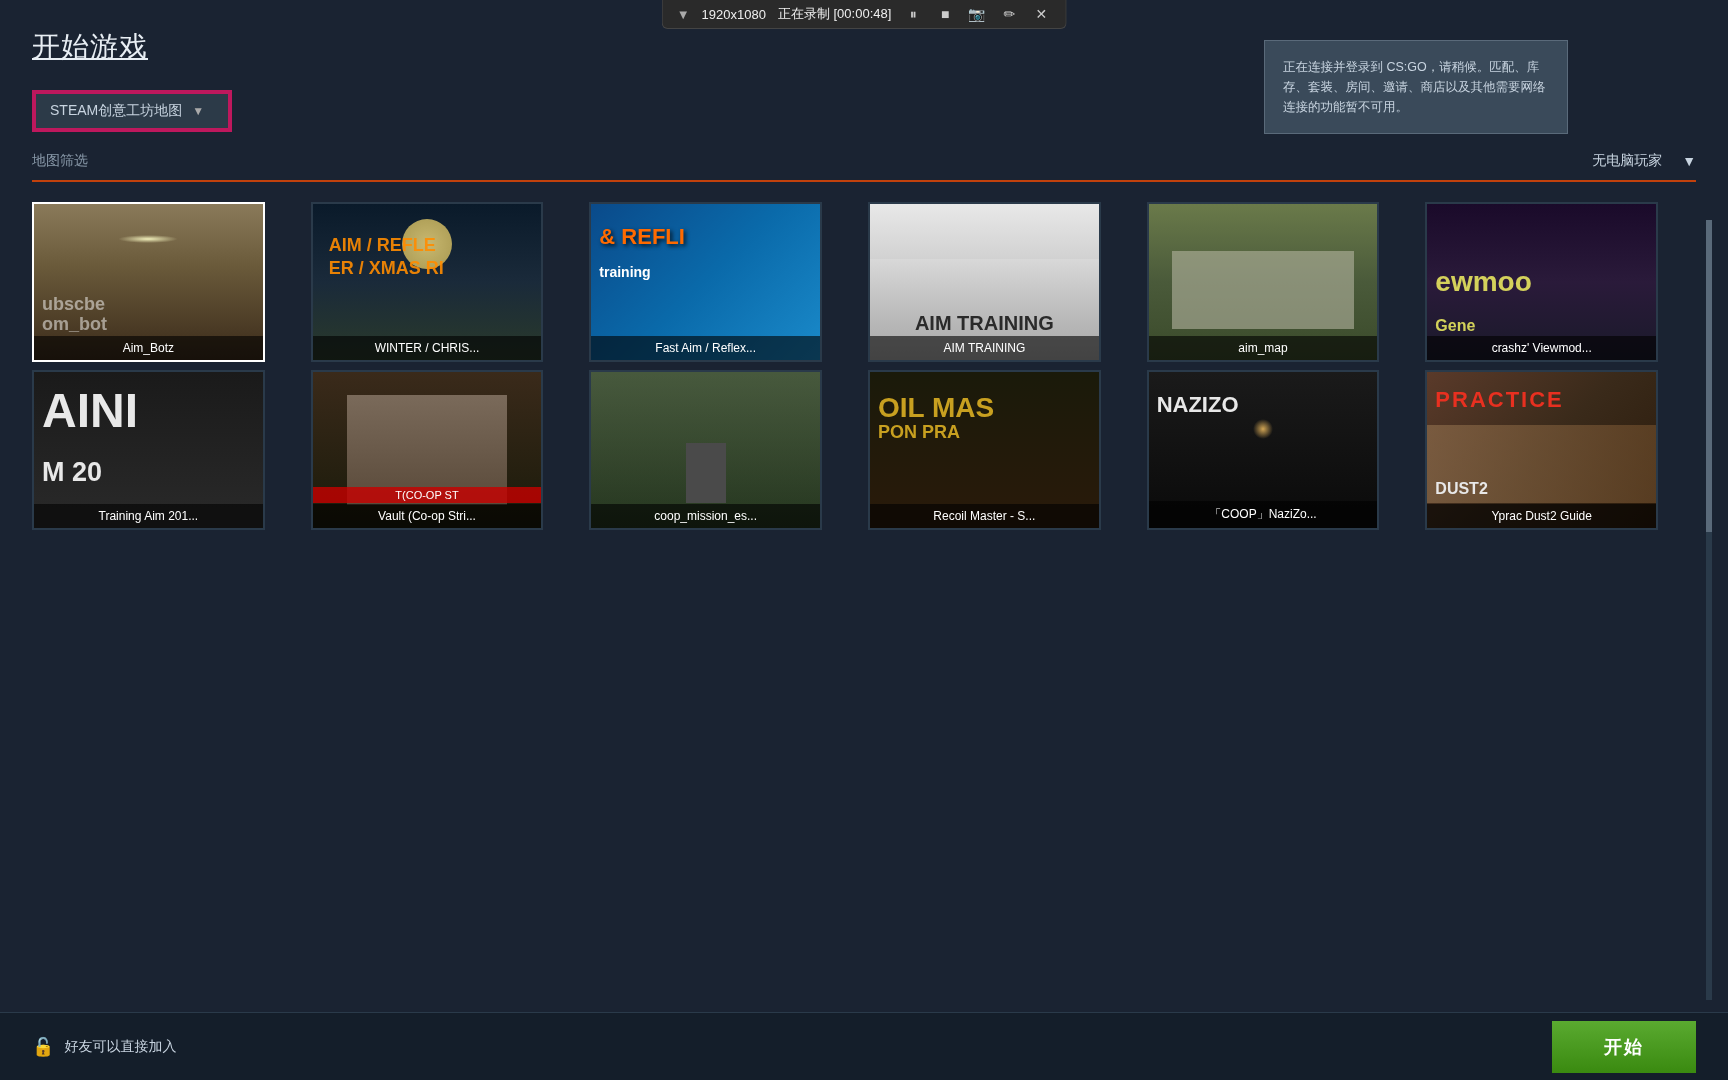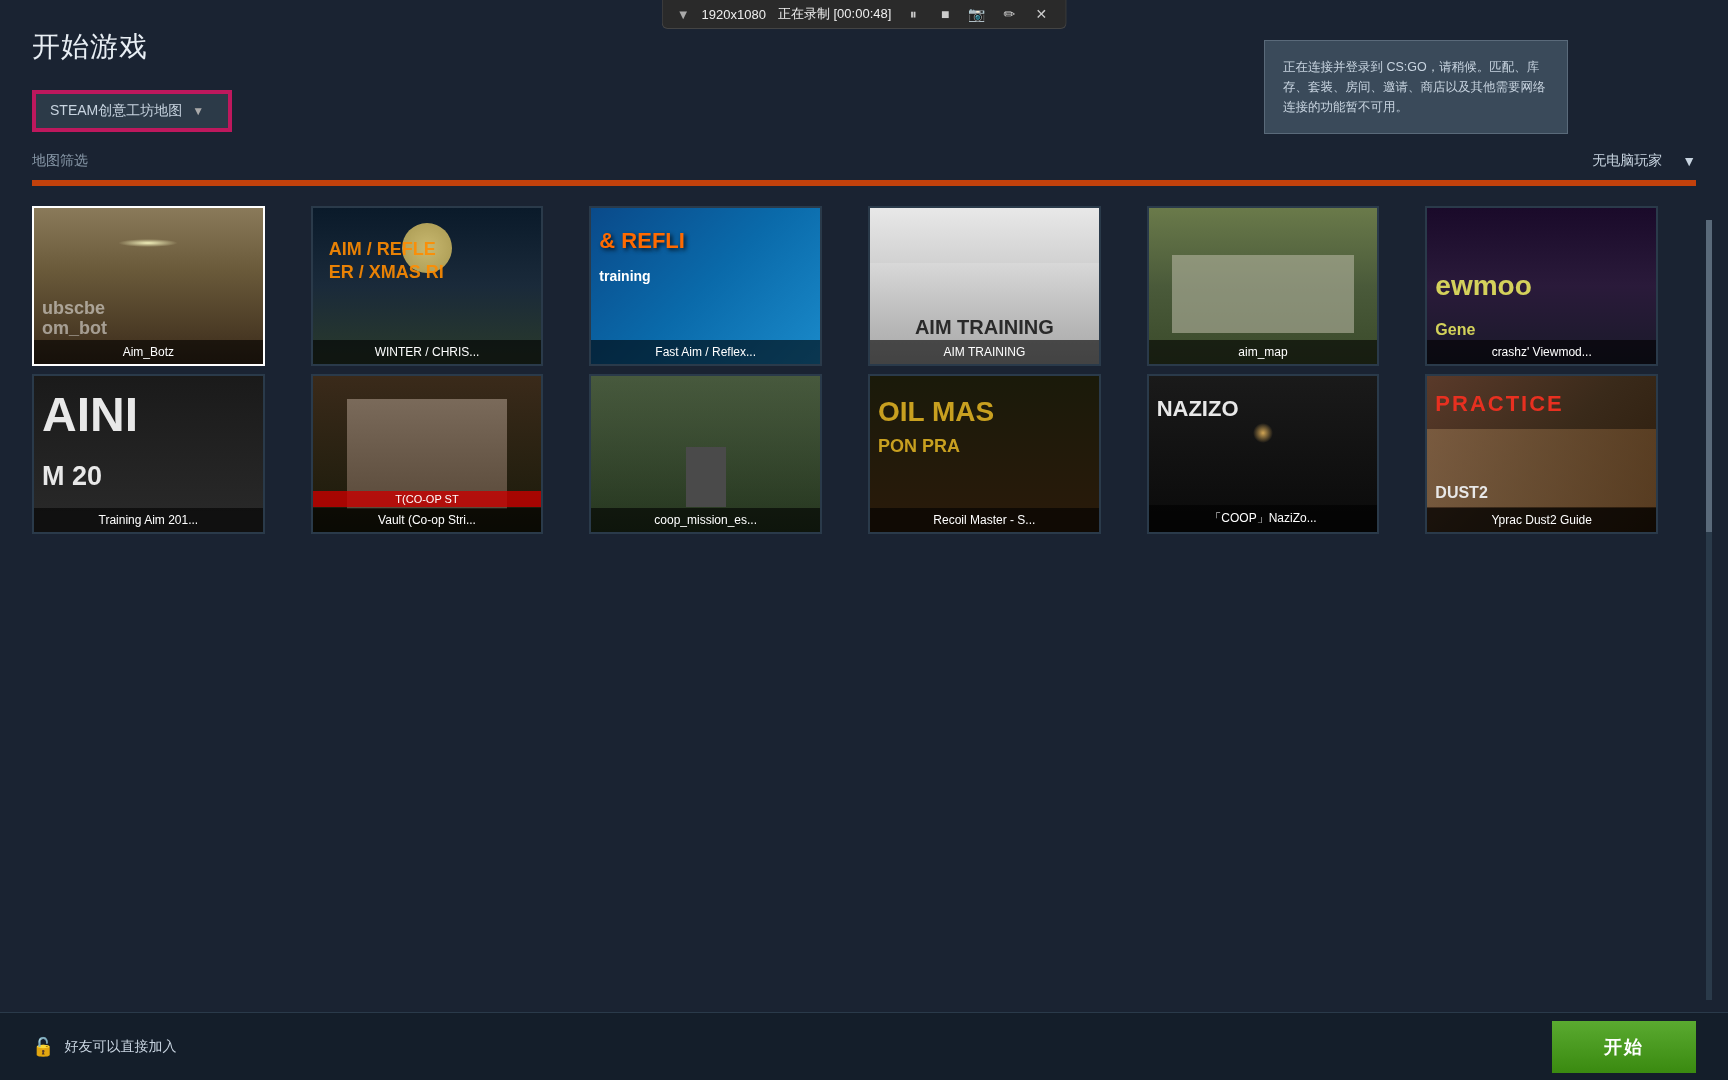--- a/index.html
+++ b/index.html
@@ -66,20 +66,21 @@
       padding: 28px 32px 0 32px;
     }
 
     
     .page-title {
       font-size: 28px;
       font-weight: 300;
       color: #e8eef4;
       margin-bottom: 24px;
       letter-spacing: 1px;
+      text-decoration: underline;
     }
 
     
     .controls-row {
       display: flex;
       align-items: center;
       margin-bottom: 20px;
     }
     .map-type-dropdown {
       background: #2c3a48;
@@ -93,21 +94,21 @@
       cursor: pointer;
       min-width: 200px;
     }
     .map-type-dropdown .chevron { color: #aaa; font-size: 12px; }
 
     
     .filter-row {
       display: flex;
       align-items: center;
       justify-content: space-between;
-      border-bottom: 6px solid #c2410c;
+      border-bottom: 2px solid #c2410c;
       padding-bottom: 10px;
       margin-bottom: 20px;
     }
     .filter-label {
       font-size: 14px;
       color: #8a9aaa;
     }
     .player-filter {
       display: flex;
       align-items: center;
@@ -343,21 +344,21 @@
     .card-recoil .gold-text {
       position: absolute;
       top: 20px;
       left: 8px;
       font-size: 28px;
       font-weight: bold;
       color: #c8a020;
     }
     .card-recoil .sub-recoil {
       position: absolute;
-      top: 60px;
+      top: 50px;
       left: 8px;
       font-size: 18px;
       font-weight: bold;
       color: #c8a020;
     }
 
     .card-nazizo {
       background: linear-gradient(to bottom, #1a1a1a 0%, #0a0a0a 100%);
     }
     .card-nazizo .light {

